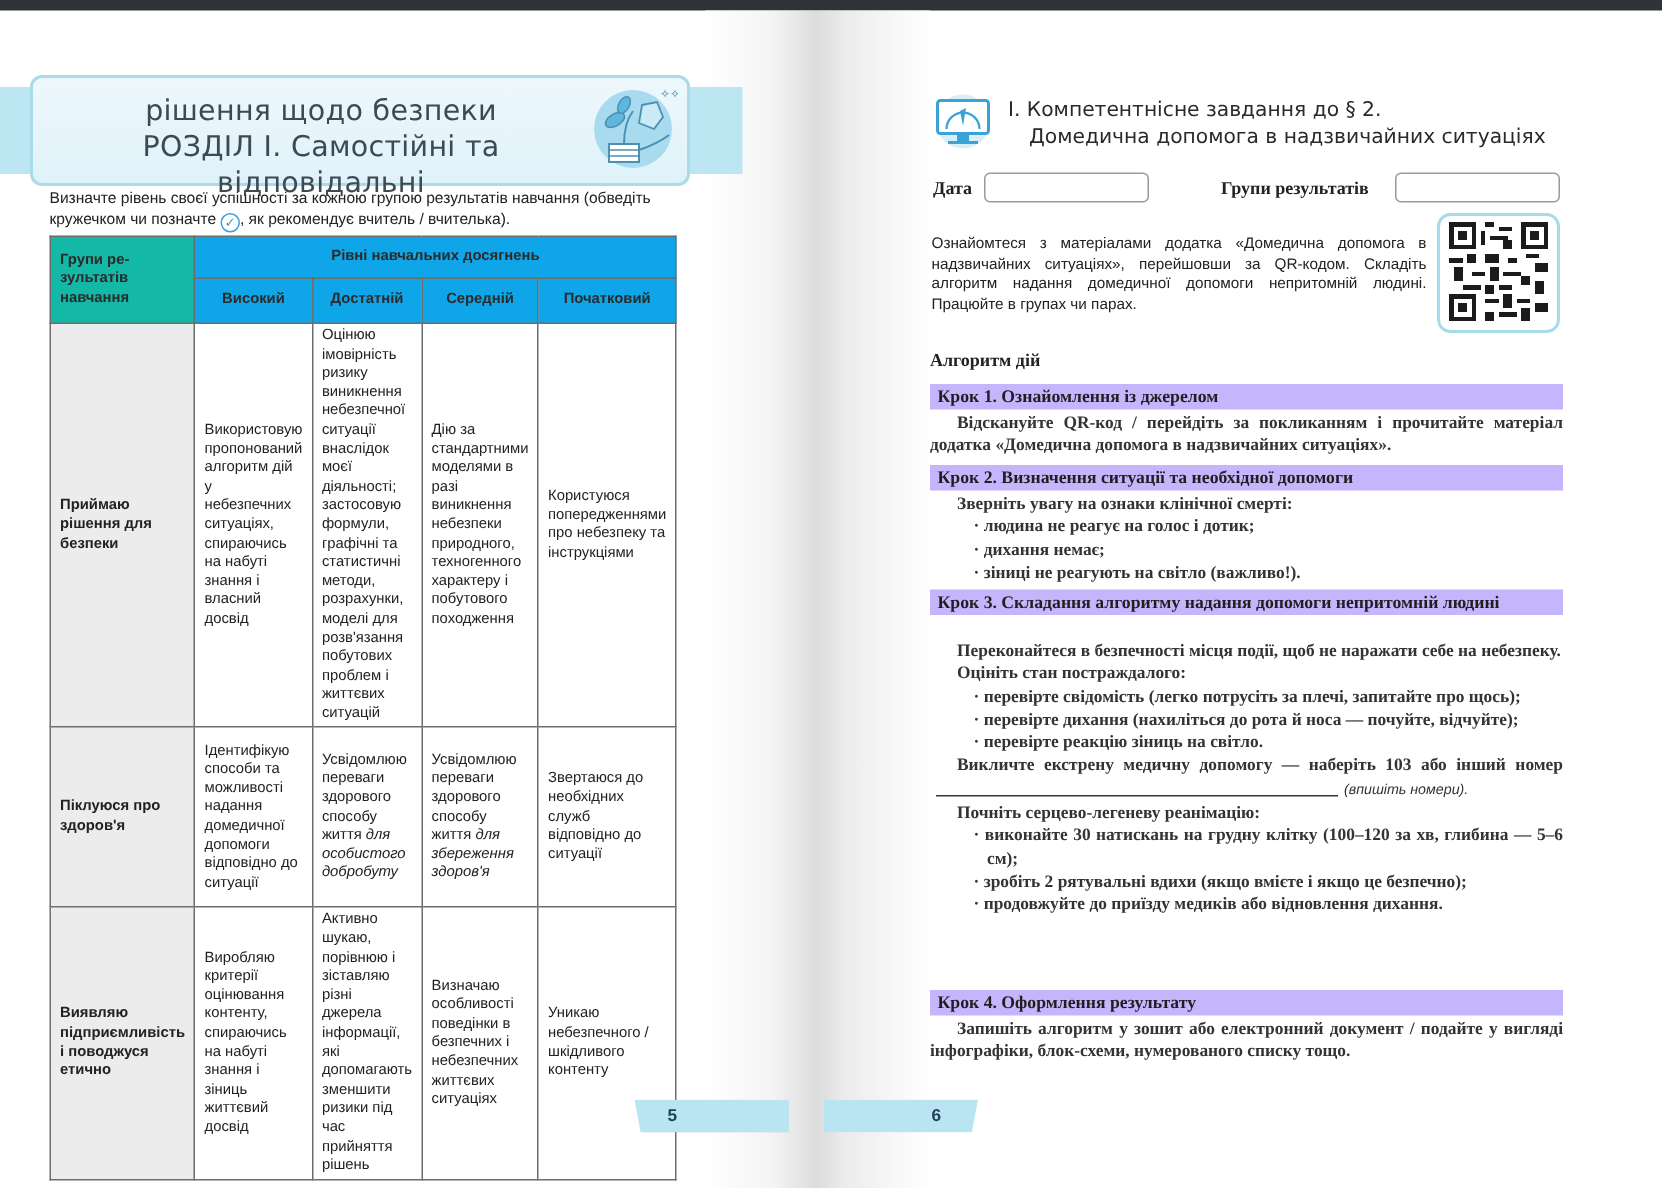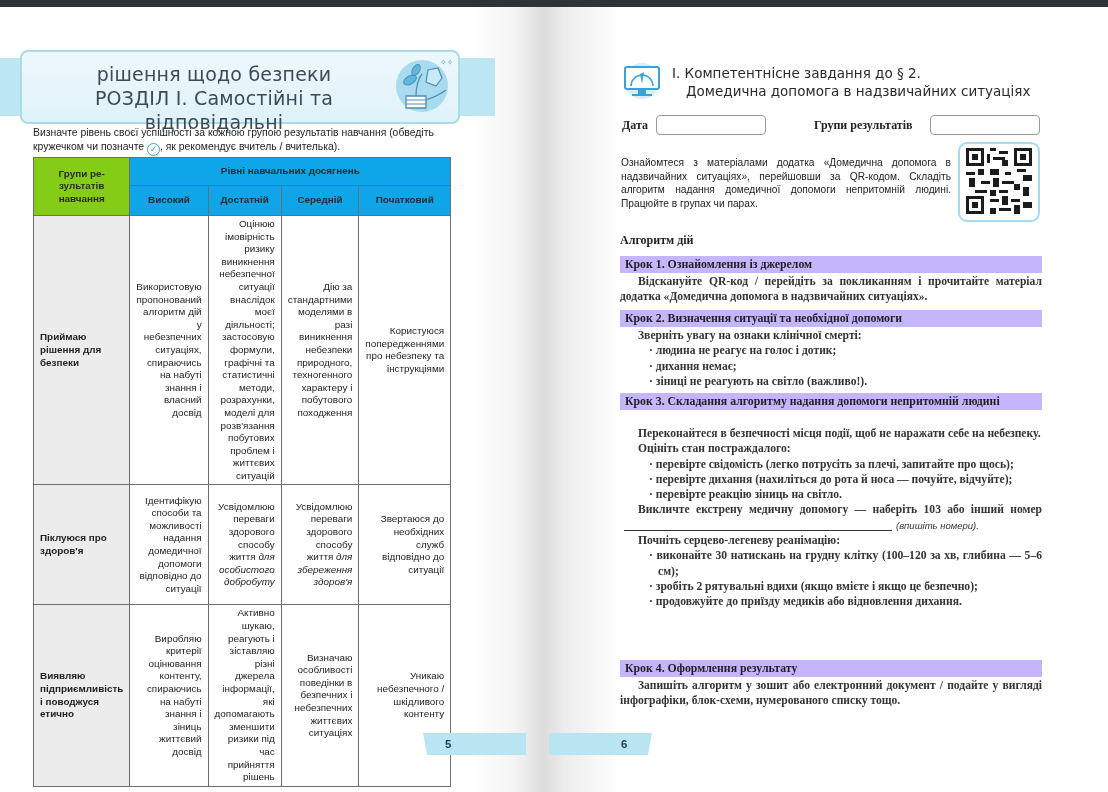--- a/index.html
+++ b/index.html
@@ -19,22 +19,22 @@
   .title-illus { position: absolute; left: 392px; top: 56px; width: 60px; height: 60px; }
 
   .intro { position: absolute; left: 33px; top: 126px; width: 430px; font-size: 10.4px; line-height: 13.5px; color: #222; }
   .intro .check { display: inline-block; width: 13px; height: 13px; border: 1.5px solid #3aa3d6; border-radius: 50%;
     color: #3aa3d6; font-size: 9px; line-height: 10px; text-align: center; vertical-align: -2px; }
 
   table.grid { position: absolute; left: 33px; top: 157px; width: 414px; border-collapse: collapse; font-size: 9.9px; line-height: 12.6px; }
   table.grid td, table.grid th { border: 1px solid #6d6d6d; vertical-align: middle; padding: 2px 6px; text-align: left; }
   table.grid th { background: #0ea5e9; font-weight: bold; text-align: center; color: #2b2b2b; }
   table.grid td.group { background: #ececec; font-weight: bold; width: 69px; }
-  table.grid th.group { background: #84cc16; text-align: center; width: 69px; }
-  table.grid td.c { width: 86px; text-align: right; }
+  table.grid th.group { background: #14b8a6; text-align: left; width: 69px; }
+  table.grid td.c { width: 86px; }
   table.grid i { font-style: italic; }
 
   
   .icon-monitor { position: absolute; left: 620px; top: 62px; width: 44px; height: 38px; }
   .r-title { position: absolute; left: 672px; top: 64px; font-family: "DejaVu Sans", sans-serif; font-size: 13.5px; line-height: 18px; color: #2a2a2a; }
   .r-title .l2 { display: block; padding-left: 14px; }
 
   .lbl { position: absolute; font-family: "Liberation Serif", serif; font-weight: bold; font-size: 12px; color: #222; }
   .field { position: absolute; height: 20px; border: 1px solid #9a9a9a; border-radius: 4px; background: #fff; }
 
@@ -106,21 +106,21 @@
     <tr style="height:120px">
       <td class="group">Піклуюся про здоров'я</td>
       <td class="c">Ідентифікую способи та можливості надання домедичної допомоги відповідно до ситуації</td>
       <td class="c"><span>Усвідомлюю переваги здорового способу життя</span> <i>для особистого добробуту</i></td>
       <td class="c"><span>Усвідомлюю переваги здорового способу життя</span> <i>для збереження здоров'я</i></td>
       <td class="c">Звертаюся до необхідних служб відповідно до ситуації</td>
     </tr>
     <tr style="height:146px">
       <td class="group">Виявляю підприємливість і поводжуся етично</td>
       <td class="c">Виробляю критерії оцінювання контенту, спираючись на набуті знання і зіниць життєвий досвід</td>
-      <td class="c">Активно шукаю, реагують і зіставляю різні джерела інформації, які допомагають зменшити ризики під час прийняття рішень</td>
+      <td class="c">Активно шукаю, порівнюю і зіставляю різні джерела інформації, які допомагають зменшити ризики під час прийняття рішень</td>
       <td class="c">Визначаю особливості поведінки в безпечних і небезпечних життєвих ситуаціях</td>
       <td class="c">Уникаю небезпечного / шкідливого контенту</td>
     </tr>
   </tbody>
     </table>
 
   <div class="pg pg-left">5</div>
 </div>
 
 <div>

